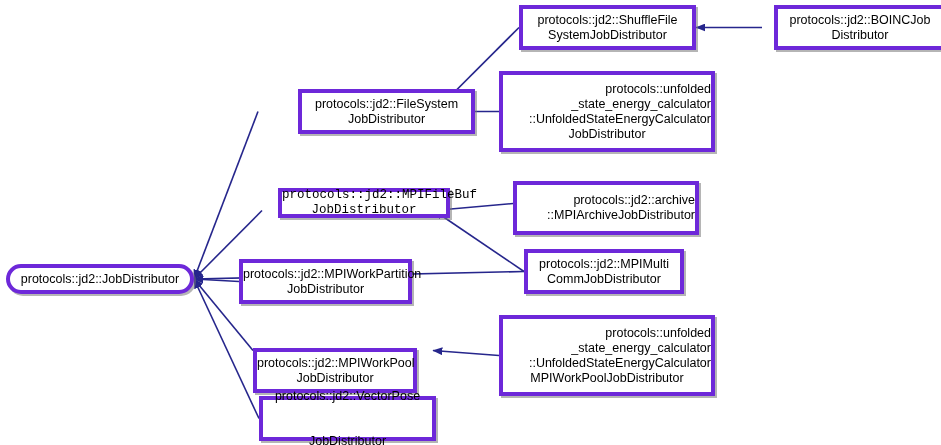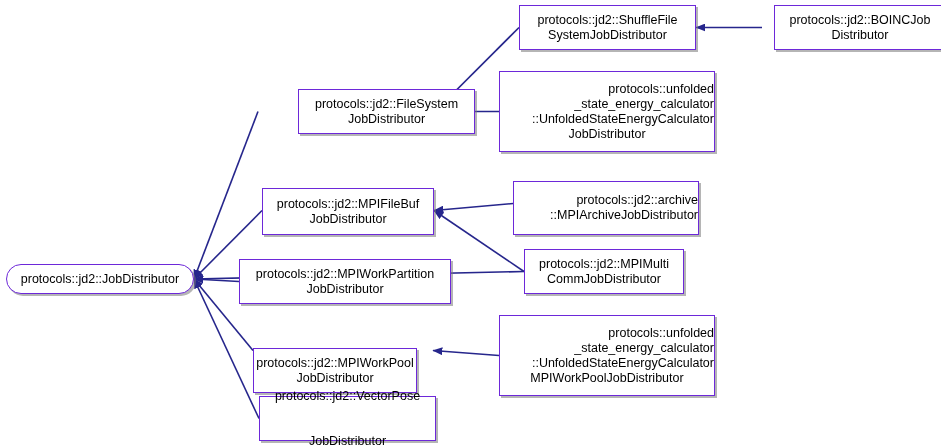--- a/index.html
+++ b/index.html
@@ -18,21 +18,21 @@
   svg#edges {
     position: absolute;
     left: 0; top: 0;
     width: 941px;
     height: 445px;
   }
   .node {
     position: absolute;
     box-sizing: border-box;
     background: #ffffff;
-    border: 1px solid #6d28d9;
+    border: 4px solid #6d28d9;
     box-shadow: 2px 2px 0 0 rgba(120,120,120,0.55);
     display: flex;
     flex-direction: column;
     justify-content: center;
     z-index: 5;
   }
   .node .line {
     font-size: 12.5px;
     color: #000000;
     line-height: 15px;
@@ -82,33 +82,33 @@
       <div class="node" style="left: 774px; top: 5px; width: 172px; height: 45px; align-items: center;">
         <div class="line">protocols::jd2::BOINCJob</div>
         <div class="line">Distributor</div>
       </div>
       <div class="node left" style="left: 499px; top: 71px; width: 216px; height: 81px;">
         <div class="line">protocols::unfolded</div>
         <div class="line">_state_energy_calculator</div>
         <div class="line">::UnfoldedStateEnergyCalculator</div>
         <div class="line ctr">JobDistributor</div>
       </div>
-      <div class="node" style="left: 262px; top: 188px; width: 172px; height: 47px;">
+      <div class="node" style="left: 278px; top: 188px; width: 172px; height: 30px; font-family: Liberation Mono, monospace;">
         <div class="line">protocols::jd2::MPIFileBuf</div>
         <div class="line">JobDistributor</div>
       </div>
       <div class="node left" style="left: 513px; top: 181px; width: 186px; height: 54px;">
         <div class="line">protocols::jd2::archive</div>
         <div class="line">::MPIArchiveJobDistributor</div>
       </div>
       <div class="node" style="left: 524px; top: 249px; width: 160px; height: 45px;">
         <div class="line">protocols::jd2::MPIMulti</div>
         <div class="line">CommJobDistributor</div>
       </div>
-      <div class="node" style="left: 239px; top: 259px; width: 212px; height: 45px;">
+      <div class="node" style="left: 239px; top: 259px; width: 173px; height: 45px;">
         <div class="line">protocols::jd2::MPIWorkPartition</div>
         <div class="line">JobDistributor</div>
       </div>
       <div class="node" style="left: 253px; top: 348px; width: 164px; height: 45px;">
         <div class="line">protocols::jd2::MPIWorkPool</div>
         <div class="line">JobDistributor</div>
       </div>
       <div class="node left" style="left: 499px; top: 315px; width: 216px; height: 81px;">
         <div class="line">protocols::unfolded</div>
         <div class="line">_state_energy_calculator</div>

